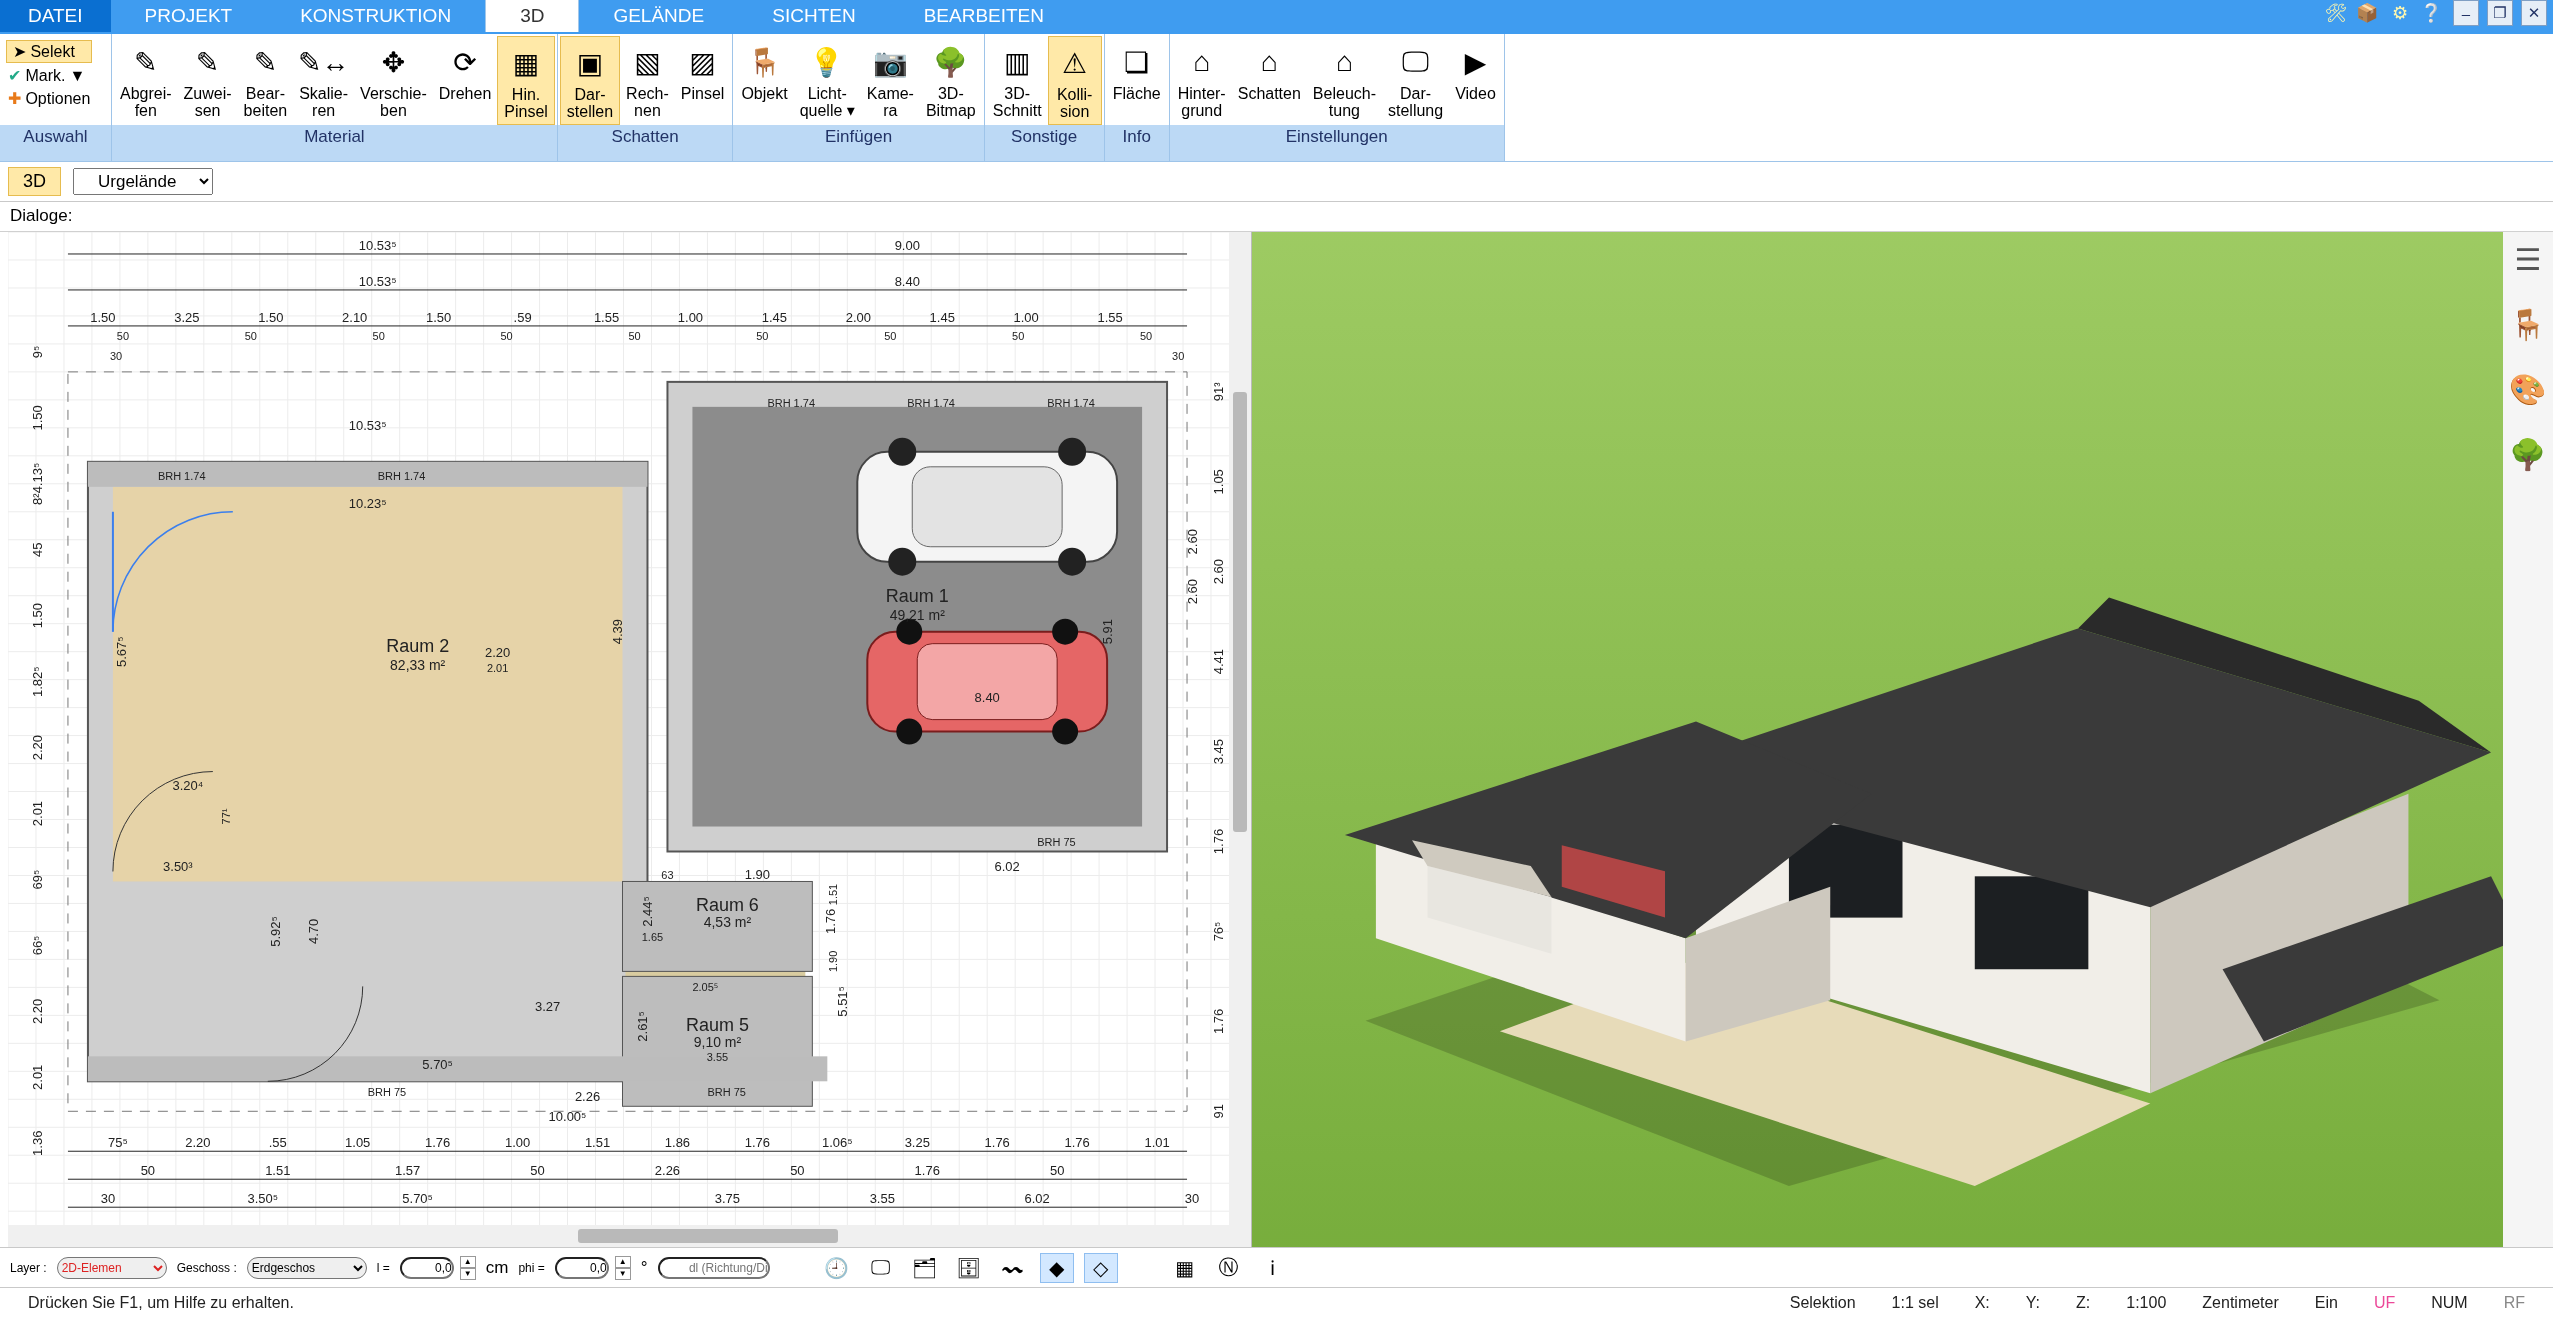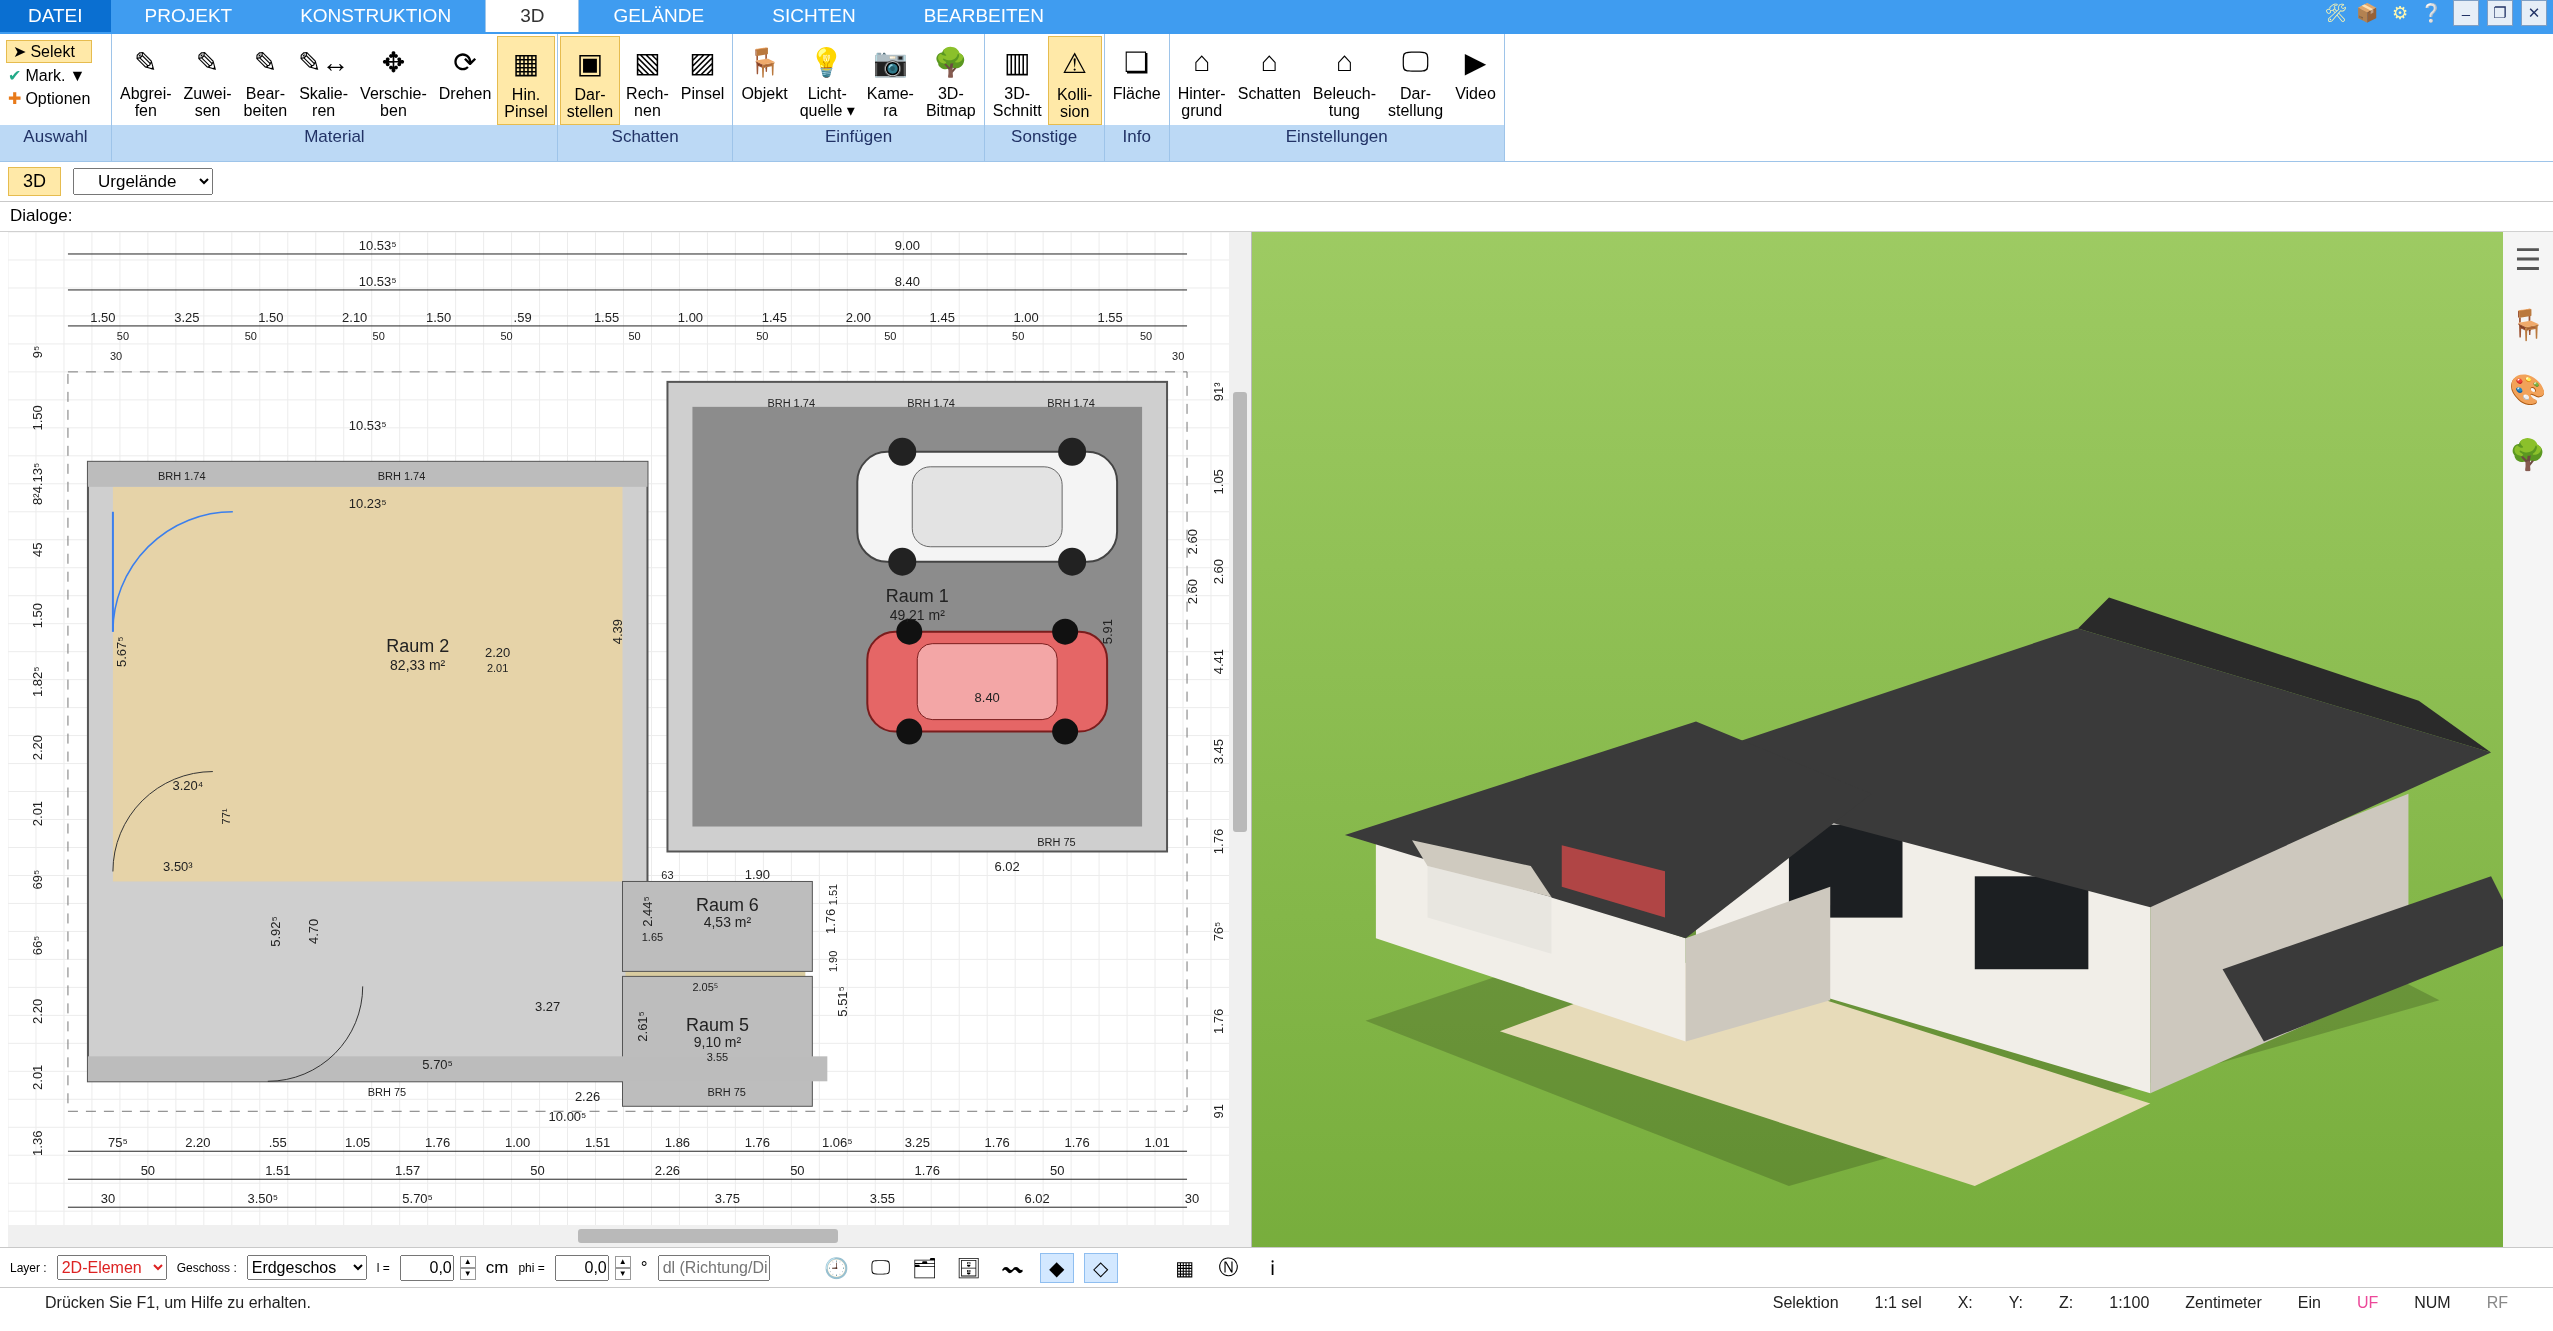--- a/index.html
+++ b/index.html
@@ -68,28 +68,28 @@
 .roof-d { fill: #2a2a2a; }
 .wall3d { fill: #f1eee8; }
 .wall-sh { fill: #cdc8be; }
 .win3d { fill: #1c1f22; }
 .ground-sh { fill: rgba(0,0,0,0.18); }
 .patio { fill: #e7dbb9; }
 
 
 .bbar1 { height: 40px; display: flex; align-items: center; padding: 0 10px; gap: 10px; border-top: 1px solid #c9c9c9; font-size: 17px; }
 .bbar1 label { font-size: 12px; }
-.bbar1 select, .bbar1 input[type=text] { font-size: 16px; padding: 2px 0; }
+.bbar1 select, .bbar1 input[type=text] { font-size: 12px; padding: 2px 0; border-radius: 11px; }
 .bbar1 input[type=text] { width: 54px; text-align: right; }
 .bicon { width: 34px; height: 30px; display: inline-flex; align-items: center; justify-content: center; font-size: 20px; border: 1px solid transparent; cursor: pointer; }
 .bicon.active { background: #d3e8ff; border: 1px solid #8fbef0; }
 .spin { display: inline-flex; flex-direction: column; margin-left: -4px; }
 .spin span { width: 16px; height: 12px; border: 1px solid #999; font-size: 8px; text-align: center; line-height: 10px; cursor: pointer; }
 
-.bbar2 { height: 30px; display: flex; align-items: center; padding: 0 27px; font-size: 16px; color: #222; border-top: 1px solid #c9c9c9; }
+.bbar2 { height: 30px; display: flex; align-items: center; padding: 0 10px; font-size: 16px; color: #222; border-top: 1px solid #c9c9c9; }
 .bbar2 .seg { padding: 0 18px; }
 .bbar2 .grow { flex: 1; }
 
 svg text { user-select: none; }
 </style>
 </head>
 <body>
 
 <div class="menubar">
   <div class="tab datei">DATEI</div>

